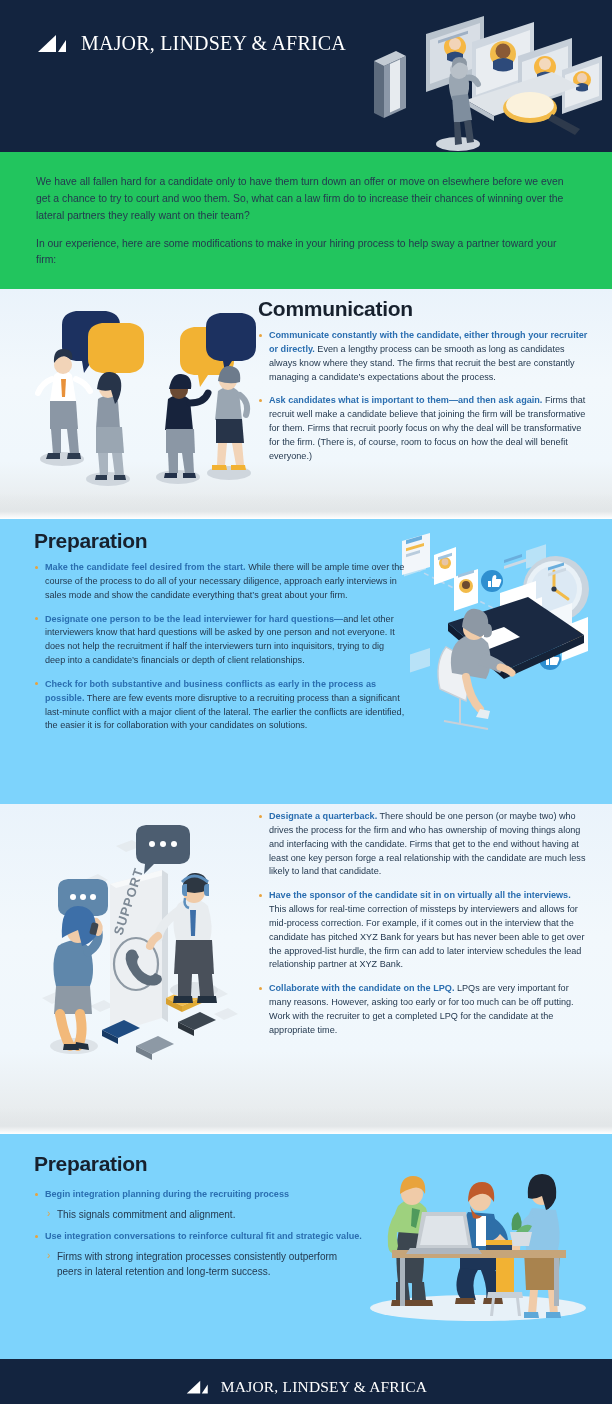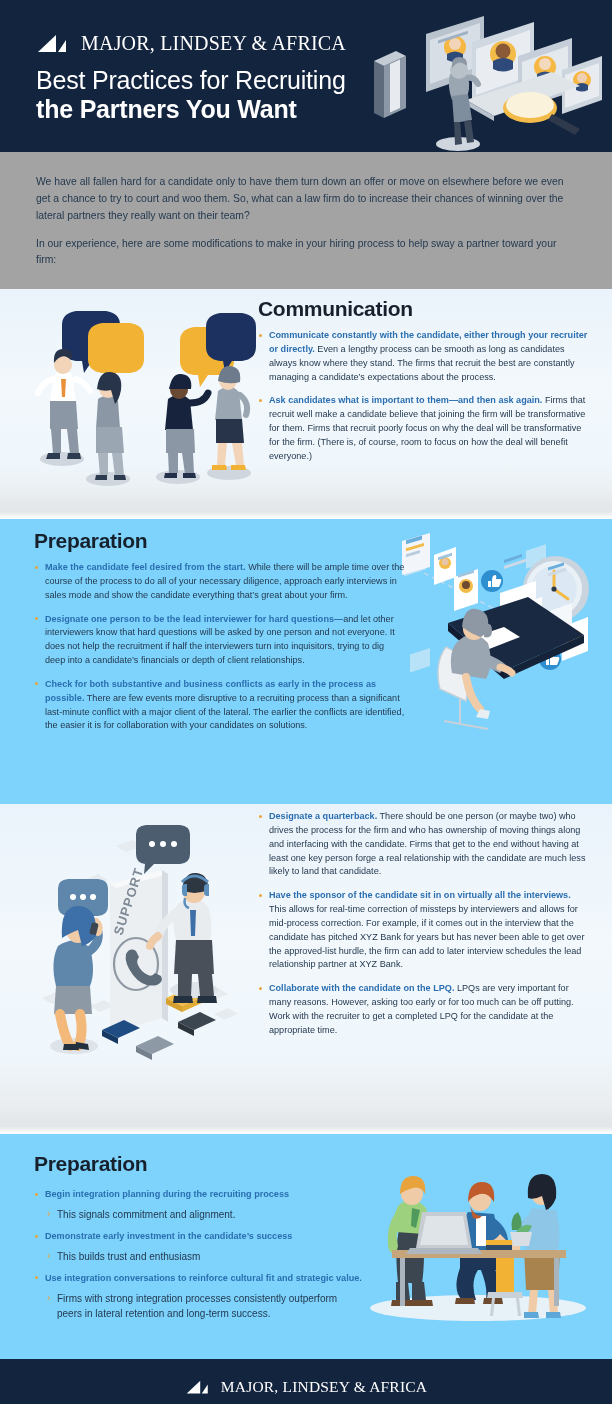--- a/index.html
+++ b/index.html
@@ -47,21 +47,21 @@
     color: #ffffff;
     line-height: 1.16;
   }
   .headline .l1 { font-size: 25px; font-weight: 400; letter-spacing: -0.2px; display: block;}
   .headline .l2 { font-size: 25px; font-weight: 700; letter-spacing: -0.2px; display: block;}
   .hero-art { position: absolute; right: 6px; top: 4px; }
 
   
   .intro {
     padding: 22px 36px 20px 36px;
-    background: #a3a3a3;
+    background: #22c55e;
   }
   .intro p {
     color: #24394f;
     font-size: 10.4px;
     line-height: 1.62;
     margin-bottom: 11px;
   }
   .intro p:last-child { margin-bottom: 0; }
 
   
@@ -153,24 +153,20 @@
       <span>
         <svg class="logo-mark" viewBox="0 0 38 20">
           <path d="M2 18 L20 1 L20 18 Z" fill="#ffffff"></path>
           <path d="M22 18 L30 6 L30 18 Z" fill="#ffffff"></path>
           <path d="M20.8 1 L20.8 18 L21.6 18 L21.6 1 Z" fill="#13243f"></path>
         </svg>
       </span>
       <span class="logo-text">MAJOR, LINDSEY &amp; AFRICA</span>
     </div>
 
-    <div class="headline">
-      <span class="l1">Best Practices for Recruiting</span>
-      <span class="l2">the Partners You Want</span>
-    </div>
 
     <div class="hero-art">
       <svg width="240" height="148" viewBox="0 0 240 148">
 
         <g>
           <path d="M18 62 L40 52 L40 104 L18 114 Z" fill="#8c98a8"></path>
           <path d="M18 62 L8 57 L8 109 L18 114 Z" fill="#5d6b7d"></path>
           <path d="M8 57 L30 47 L40 52 L18 62 Z" fill="#c3cbd4"></path>
           <path d="M24 60 L34 55.5 L34 104 L24 108.5 Z" fill="#e7ebef"></path>
         </g>
@@ -590,26 +586,20 @@
 
     <div class="col-text-left" style="top:18px;width:330px;">
       <div class="sect-title" style="margin-bottom:12px;">Preparation</div>
       <ul class="bullets">
         <li style="margin-bottom:8px;">
           <span class="lead">Begin integration planning during the recruiting process</span>
           <ul class="subs">
             <li>This signals commitment and alignment.</li>
           </ul>
         </li>
-        <li style="margin-bottom:8px;">
-          <span class="lead">Demonstrate early investment in the candidate’s success</span>
-          <ul class="subs">
-            <li>This builds trust and enthusiasm</li>
-          </ul>
-        </li>
         <li>
           <span class="lead">Use integration conversations to reinforce cultural fit and strategic value.</span>
           <ul class="subs">
             <li>Firms with strong integration processes consistently outperform peers in lateral retention and long-term success.</li>
           </ul>
         </li>
       </ul>
     </div>
   </div>
 

